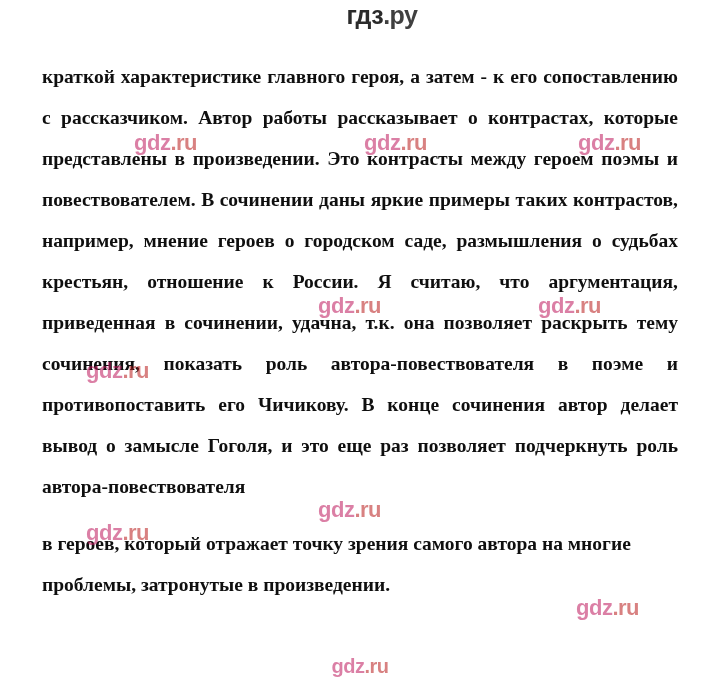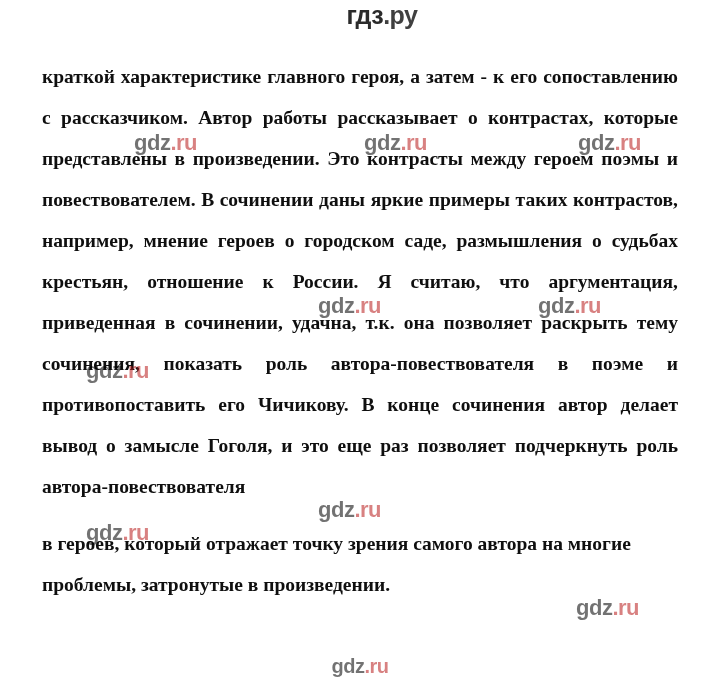--- a/index.html
+++ b/index.html
@@ -63,21 +63,21 @@
   .wm {
     position: absolute;
     font-family: "Liberation Sans", sans-serif;
     font-weight: bold;
     font-size: 22px;
     letter-spacing: -0.5px;
     white-space: nowrap;
     user-select: none;
     pointer-events: none;
   }
-  .wm .w-dark { color: #000000; opacity: 0.55; }
+  .wm .w-dark { color: #be185d; opacity: 0.55; }
   .wm .w-accent { color: #b91c1c; opacity: 0.55; }
   .wm.small { font-size: 20px; }
 
   .wm-1 { left: 134px; top: 130px; }
   .wm-2 { left: 364px; top: 130px; }
   .wm-3 { left: 578px; top: 130px; }
   .wm-4 { left: 318px; top: 293px; }
   .wm-5 { left: 538px; top: 293px; }
   .wm-6 { left: 86px;  top: 358px; }
   .wm-7 { left: 318px; top: 497px; }

